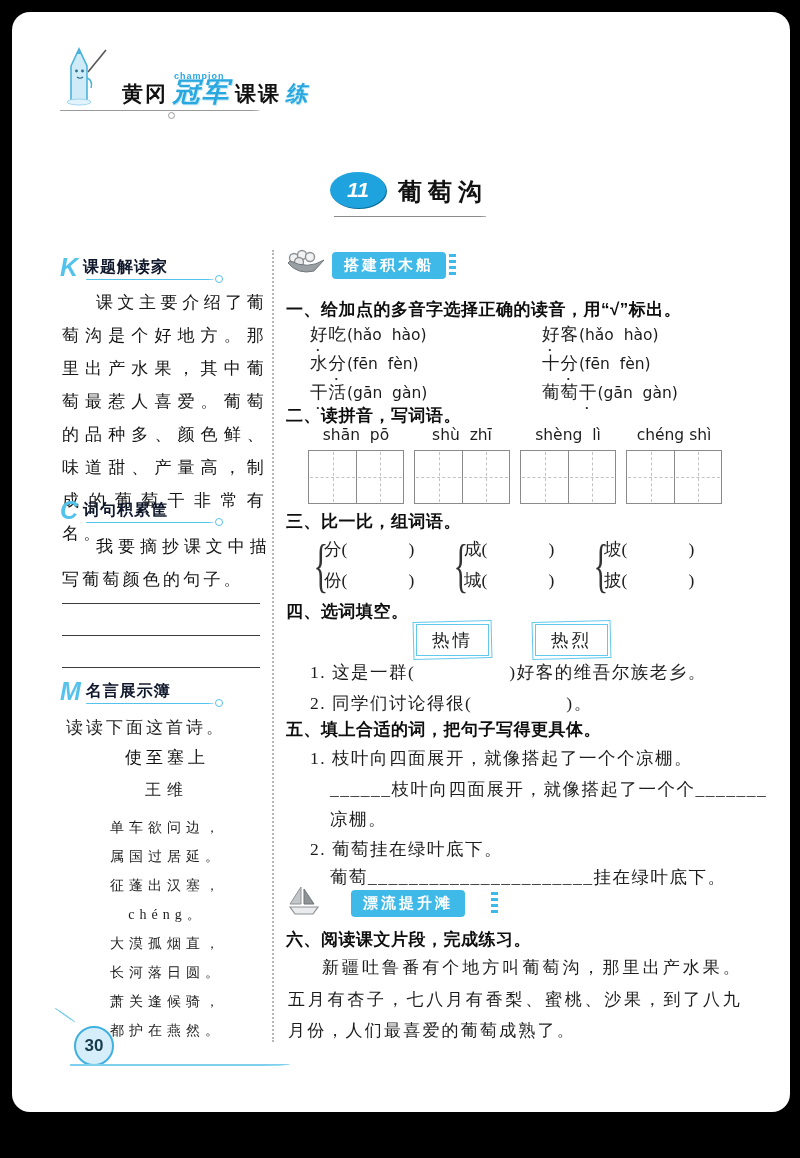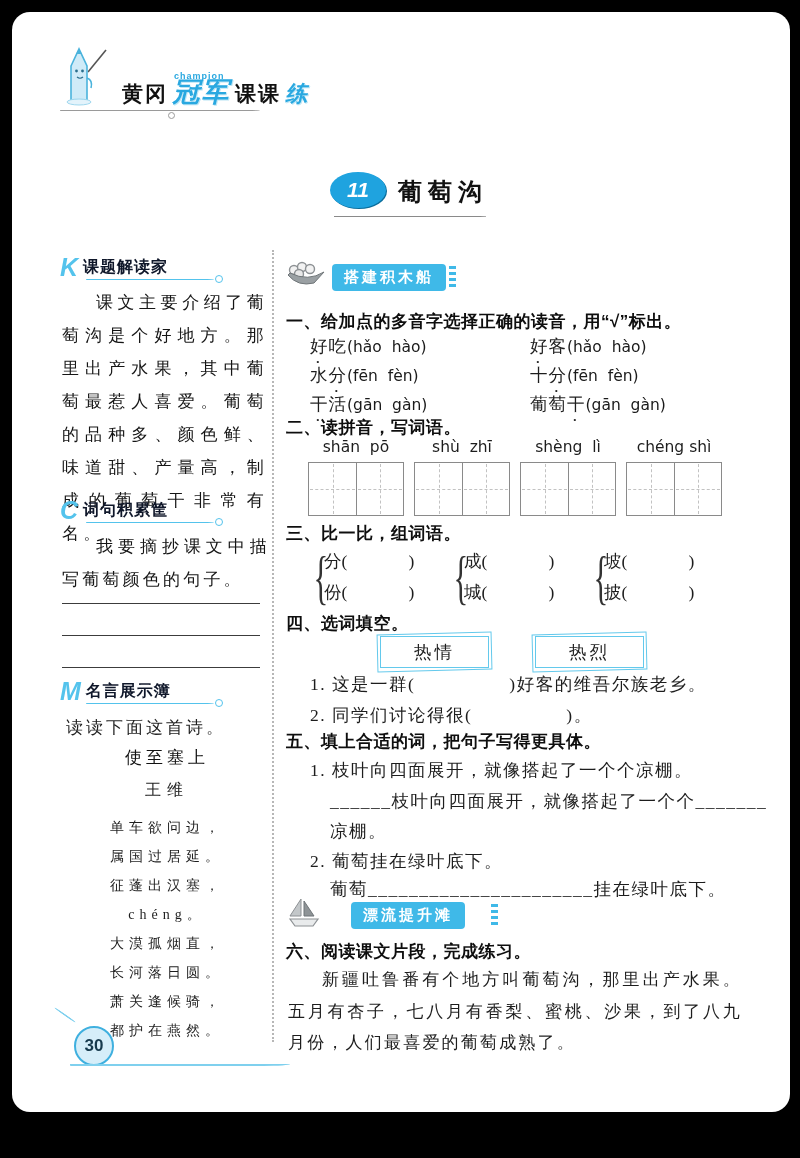--- a/index.html
+++ b/index.html
@@ -29,21 +29,21 @@
   
   .lesson{position:absolute;left:318px;top:158px;width:200px;height:56px;}
   .lesson-num{position:absolute;left:0;top:2px;width:56px;height:36px;background:#1FA3DF;border-radius:50%;color:#fff;
     font:italic 700 21px var(--sans);display:flex;align-items:center;justify-content:center;box-shadow:1px 1px 0 #0a6d9b;}
   .lesson-name{position:absolute;left:68px;top:6px;font-family:var(--sans);font-weight:700;font-size:24px;letter-spacing:6px;color:#111;}
   .lesson-underline{position:absolute;left:4px;top:46px;width:152px;border-bottom:1.5px solid #8a8a8a;border-radius:0 0 40%/5px;}
 
   
   .divider{position:absolute;left:260px;top:238px;height:792px;border-left:2px dotted #b7b7b7;}
   .sidebar{position:absolute;left:48px;top:236px;width:214px;height:800px;}
-  .main{position:absolute;left:274px;top:236px;width:472px;height:800px;margin-top:12px;}
+  .main{position:absolute;left:274px;top:236px;width:472px;height:800px;}
   .sidebar>*,.main>*{position:absolute;}
 
   
   .sec-head{display:flex;align-items:flex-end;height:26px;}
   .icon-letter{font:italic 900 25px var(--sans);color:#54C3EC;line-height:22px;margin-right:5px;transform:scaleY(1.05);}
   .sec-title{font-family:var(--sans);font-weight:700;font-size:16px;color:#0f172a;letter-spacing:1px;}
   .sec-underline{position:relative;margin-top:1px;border-bottom:1.8px solid #54C3EC;border-radius:0 0 50% 20%/0 0 6px 3px;}
   .sec-underline::after{content:"";position:absolute;right:-9px;bottom:-4px;width:6px;height:6px;border:1.5px solid #54C3EC;border-radius:50%;background:#fff;}
 
   .side-para{font-size:17px;line-height:33px;letter-spacing:4.2px;text-align:justify;text-justify:inter-character;text-indent:2em;color:#151515;}
@@ -62,21 +62,21 @@
 
   
   .badge-row{display:flex;align-items:center;height:34px;}
   .badge-label{background:var(--accent);color:#fff;font-family:var(--sans);font-weight:700;font-size:15px;
     letter-spacing:3px;padding:4px 12px;border-radius:4px;margin-left:6px;white-space:nowrap;}
   .badge-tear{width:7px;height:22px;margin-left:3px;background:repeating-linear-gradient(180deg,var(--accent) 0 3px,transparent 3px 6px);}
 
   .ex-title{font-family:var(--sans);font-weight:700;font-size:17px;letter-spacing:0.5px;color:#0e0e0e;white-space:nowrap;}
 
   
-  .ex1-grid{display:grid;grid-template-columns:220px 226px;grid-auto-rows:29px;column-gap:0;}
+  .ex1-grid{display:grid;grid-template-columns:220px 226px;grid-auto-rows:29px;column-gap:12px;}
   .ex1-item{white-space:nowrap;overflow:visible;}
   .word{font-size:17.5px;letter-spacing:1px;}
   .dotchar{position:relative;}
   .dotchar::after{content:"\2022";position:absolute;left:45%;transform:translateX(-50%);bottom:-11px;font-size:9px;color:#222;}
   .pinyin{font-family:var(--pin);font-size:15.5px;white-space:pre;color:#1a1a1a;}
 
   
   .pinyin-row{display:flex;}
   .pinyin-cell{width:96px;margin-right:10px;text-align:center;font-family:var(--pin);font-size:15.5px;white-space:pre;}
   .grid-row{display:flex;}
@@ -87,21 +87,21 @@
   .grid-cell::after{content:"";position:absolute;top:50%;left:1px;right:1px;border-top:1px dashed #c2c2c2;}
 
   
   .pair{display:flex;align-items:center;}
   .brace{font-family:var(--serif);font-weight:400;font-size:56px;color:#333;transform:scale(.55,1.05);width:16px;line-height:60px;margin-right:-2px;}
   .pair-lines{display:flex;flex-direction:column;}
   .pair-line{font-size:17.5px;line-height:31px;white-space:pre;}
 
   
   .choice-row{display:flex;justify-content:center;gap:46px;width:452px;}
-  .choice{position:relative;border:1.5px solid var(--accent-soft);background:#fff;padding:3px 33px;font-size:17.5px;letter-spacing:3px;}
+  .choice{position:relative;border:1.5px solid var(--accent-soft);background:#fff;padding:3px 15px;font-size:17.5px;letter-spacing:3px;}
   .choice::before{content:"";position:absolute;inset:-4px;border:1.5px solid var(--accent-soft);transform:rotate(-1.4deg);pointer-events:none;}
   .ex-line{font-size:17.5px;letter-spacing:1.5px;white-space:pre;}
 
   
   .passage{width:454px;font-size:17px;line-height:31.5px;letter-spacing:2.2px;text-align:justify;text-justify:inter-character;text-indent:2em;}
 </style>
 </head>
 <body>
 
 <div class="frame">

